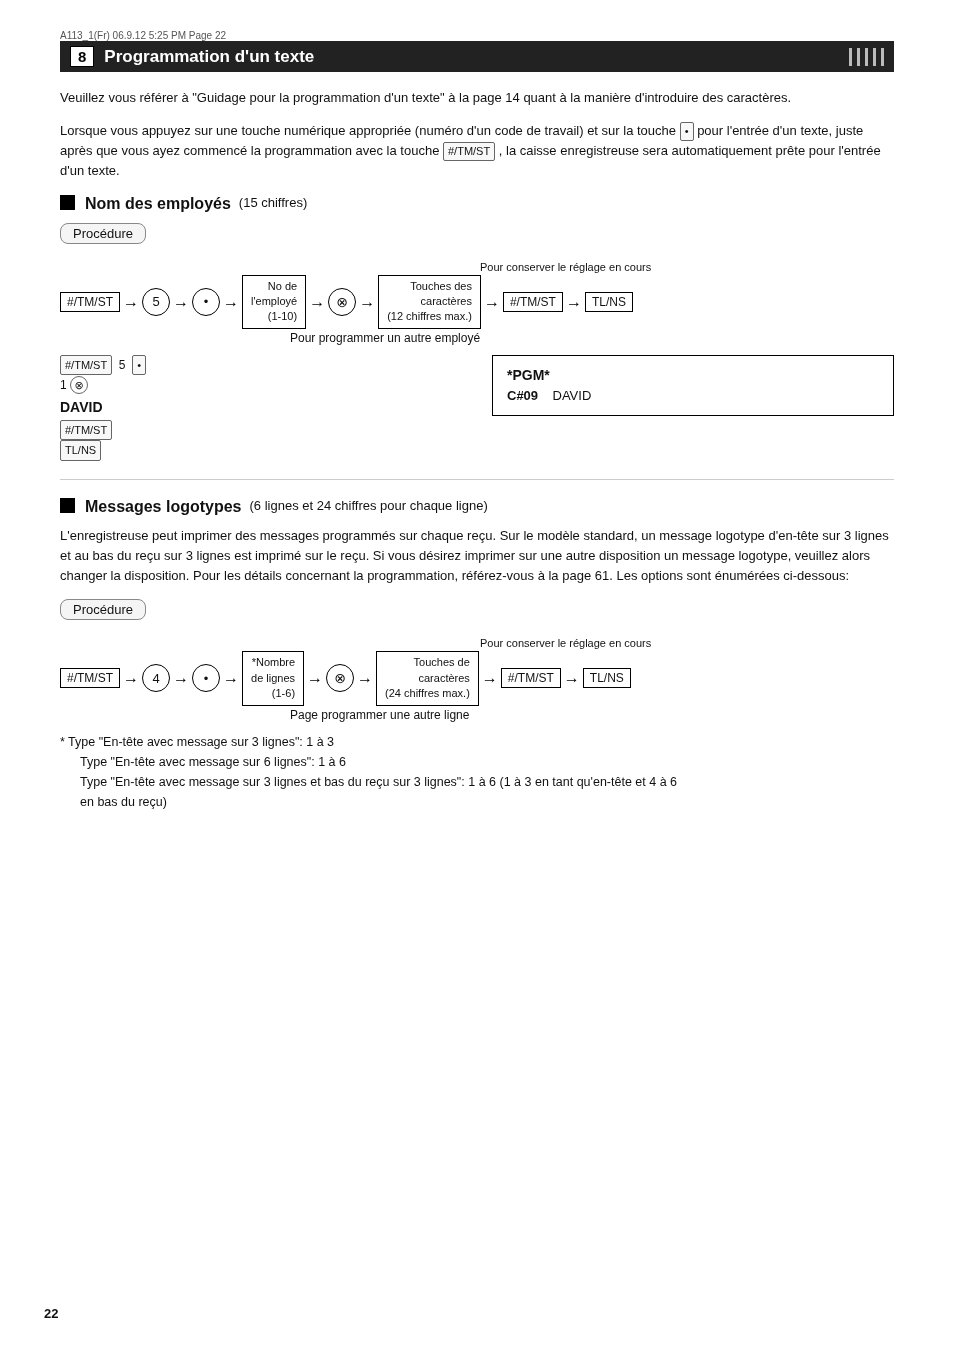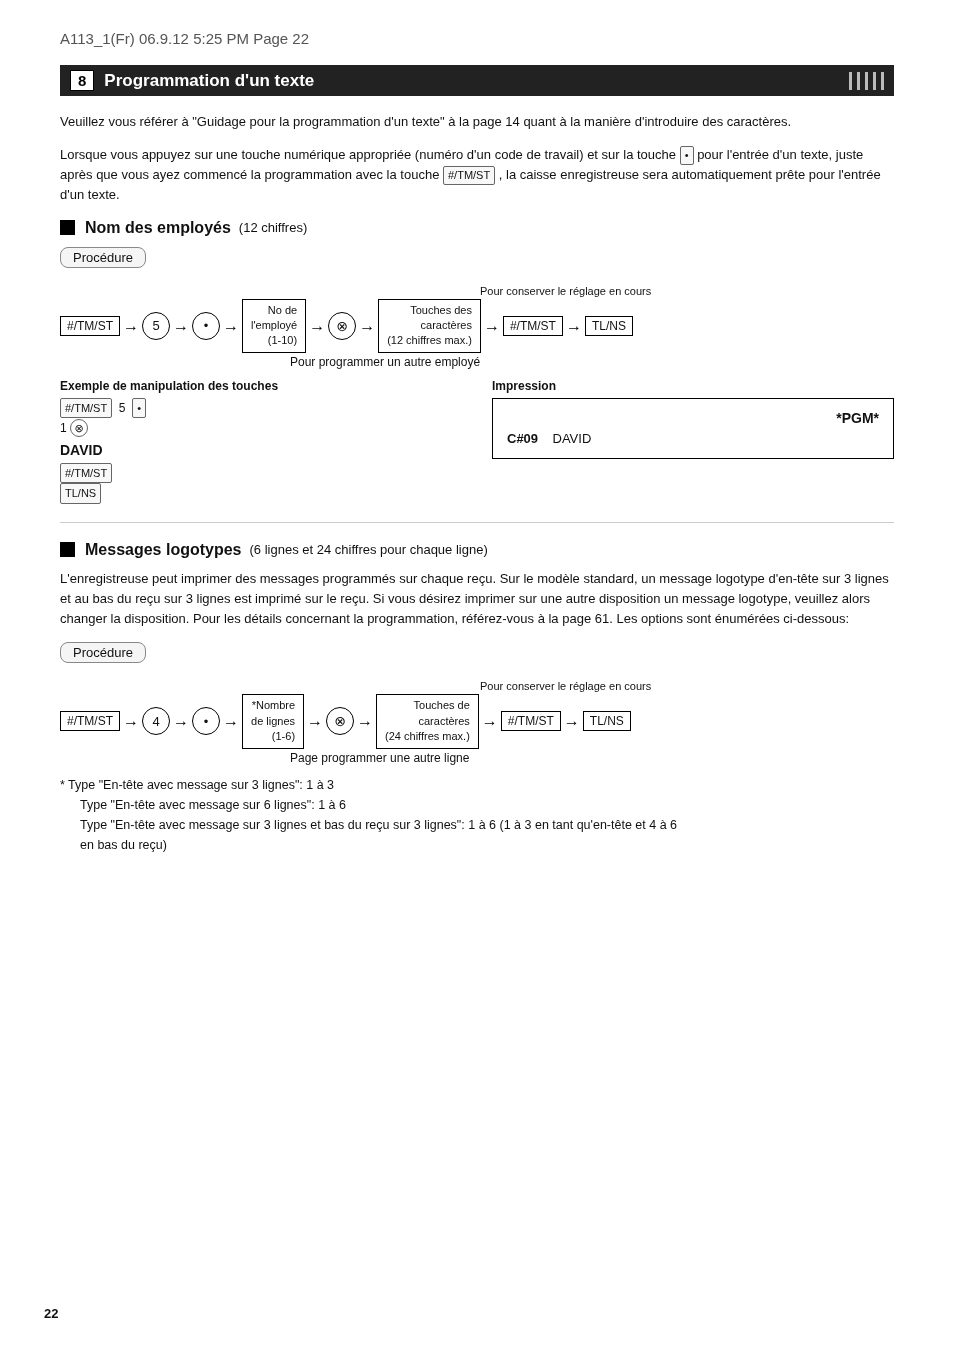--- a/index.html
+++ b/index.html
@@ -14,23 +14,22 @@
     }
     .page {
       width: 954px;
       min-height: 1351px;
       background: #fff;
       padding: 30px 60px 40px 60px;
       position: relative;
     }
     
     .top-bar {
-      font-size: 15px;
+      font-size: 10px;
       color: #555;
-      margin-bottom: 18px;
       display: flex;
       justify-content: space-between;
       text-align: center;
     }
     
     .section-header {
       display: flex;
       align-items: center;
       background: #222;
       color: #fff;
@@ -63,21 +62,21 @@
     }
     
     .body-text {
       margin-bottom: 13px;
       line-height: 1.55;
       font-size: 13px;
     }
     
     .subsection-heading {
       display: flex;
-      align-items: center;
+      align-items: flex-start;
       margin-bottom: 10px;
       margin-top: 10px;
     }
     .subsection-square {
       width: 15px;
       height: 15px;
       background: #000;
       margin-right: 10px;
       flex-shrink: 0;
     }
@@ -182,21 +181,20 @@
     .print-box {
       border: 1.5px solid #000;
       padding: 8px 14px;
       font-size: 13px;
       min-width: 140px;
       line-height: 1.6;
     }
     .print-bold {
       font-weight: bold;
       font-size: 14px;
-      text-align: right;
     }
     .divider {
       border: none;
       border-top: 1px solid #ccc;
       margin: 18px 0;
     }
     
     .page-number {
       position: absolute;
       bottom: 30px;
@@ -255,21 +253,21 @@
     <span>Lorsque vous appuyez sur une touche numérique appropriée (numéro d'un code de travail) et sur la touche</span>
     <span class="key-box-inline">•</span>
     <span>pour l'entrée d'un texte, juste après que vous ayez commencé la programmation avec la touche</span>
     <span class="key-box-inline">#/TM/ST</span>
     <span>, la caisse enregistreuse sera automatiquement prête pour l'entrée d'un texte.</span>
   </p>
 
   <div class="subsection-heading">
     <div class="subsection-square"></div>
     <span class="subsection-title">Nom des employés</span>
-    <span class="subsection-subtitle">(12 chiffres)</span>
+    <span class="subsection-subtitle">(15 chiffres)</span>
   </div>
 
   <div>
     <span class="procedure-badge">Procédure</span>
   </div>
 
   <div class="flow-wrapper">
     <div class="flow-top-label">
       <span style="margin-left: 420px;">Pour conserver le réglage en cours</span>
     </div>
@@ -298,37 +296,35 @@
 
       <div class="flow-box-sm">TL/NS</div>
     </div>
     <div class="flow-bottom-label">
       <span style="margin-left: 230px;">Pour programmer un autre employé</span>
     </div>
   </div>
 
   <div class="example-section">
     <div class="example-col">
-      <div class="example-title">Exemple de manipulation des touches</div>
       <div class="key-sequence">
         <span class="key-box-inline">#/TM/ST</span>
         &nbsp;5&nbsp;
         <span class="key-box-inline">•</span>
         <br>
         1&nbsp;<span style="display:inline-block;border:1px solid #666;border-radius:50%;width:18px;height:18px;text-align:center;line-height:16px;font-size:11px;">⊗</span>
         <br>
         <span style="font-size:14px;font-weight:bold;">DAVID</span>
         <br>
         <span class="key-box-inline">#/TM/ST</span>
         <br>
         <span class="key-box-inline">TL/NS</span>
       </div>
     </div>
     <div class="example-col">
-      <div class="example-title">Impression</div>
       <div class="print-box">
         <div class="print-bold">*PGM*</div>
         <div><strong>C#09</strong>&nbsp;&nbsp;&nbsp;&nbsp;DAVID</div>
       </div>
     </div>
   </div>
 
   <hr class="divider">
 
   <div class="subsection-heading">

